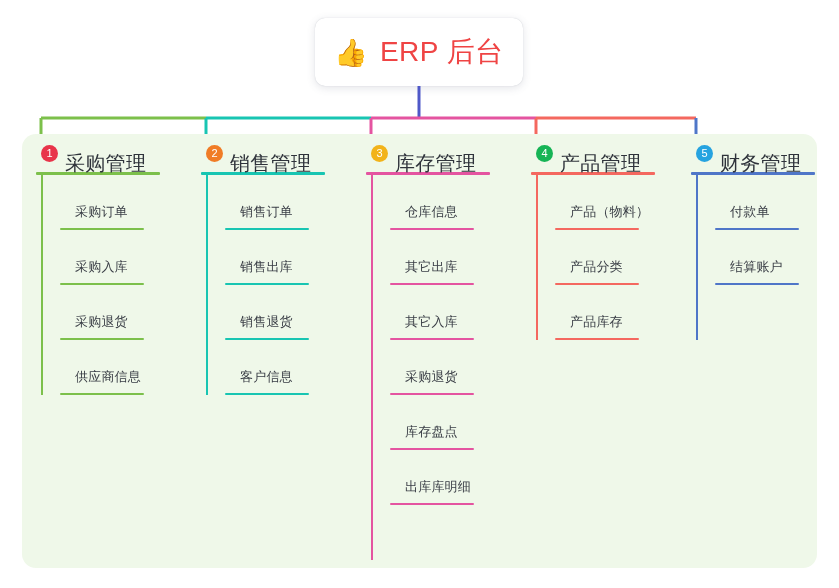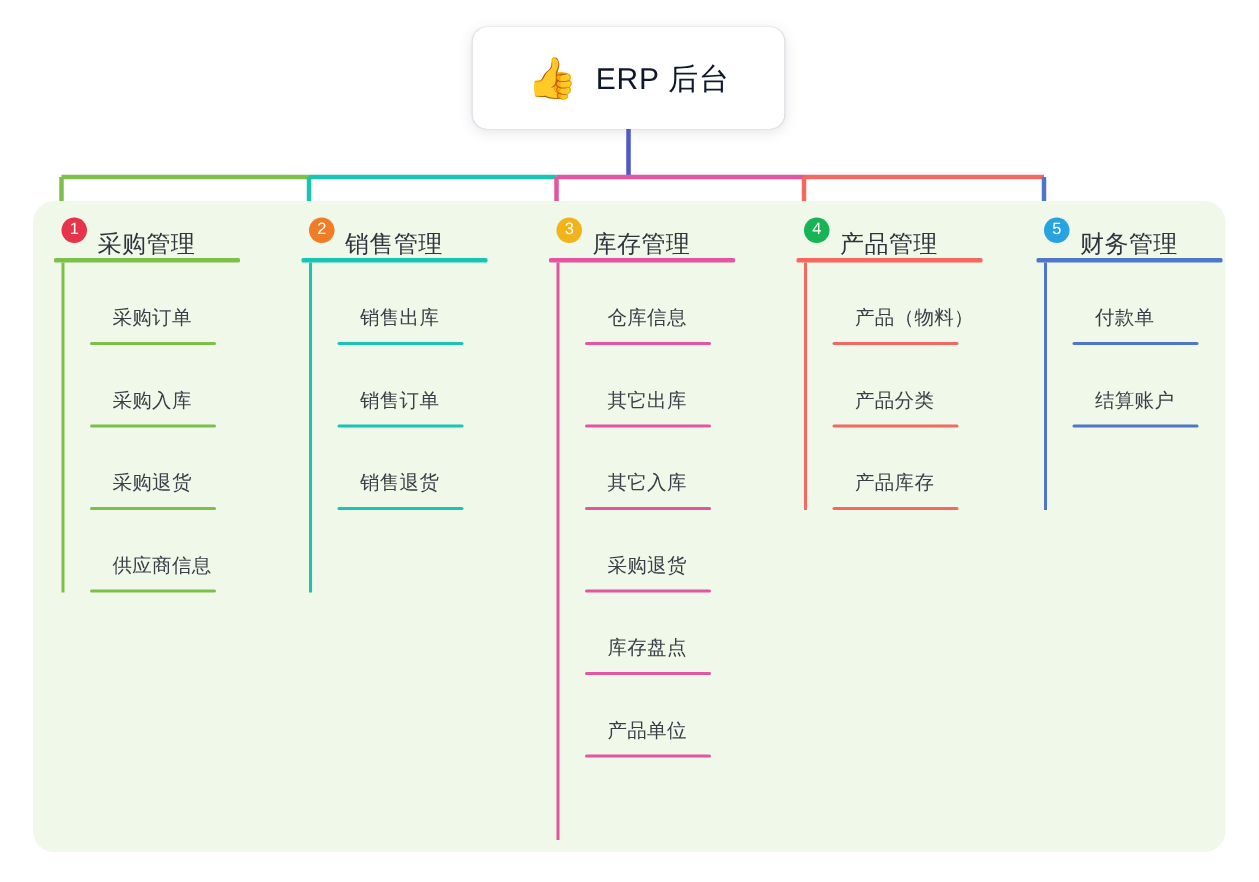--- a/index.html
+++ b/index.html
@@ -37,22 +37,22 @@
     justify-content: center;
     gap: 12px;
     box-sizing: border-box;
   }
   .root-emoji {
     font-size: 27px;
     line-height: 1;
     font-family: "DejaVu Sans", sans-serif;
   }
   .root-title {
-    font-size: 20px;
-    color: #0f172a;
+    font-size: 28px;
+    color: #ef4444;
     letter-spacing: 0.5px;
     white-space: nowrap;
   }
 
   
   #connectors {
     position: absolute;
     left: 0;
     top: 0;
     width: 839px;
@@ -99,21 +99,21 @@
     height: 17px;
     border-radius: 50%;
     color: #ffffff;
     font-size: 11px;
     line-height: 17px;
     text-align: center;
     flex: none;
     font-family: "Liberation Sans", sans-serif;
   }
   .col-title {
-    font-size: 16px;
+    font-size: 20px;
     color: #2f333b;
     white-space: nowrap;
     letter-spacing: 0.3px;
     margin-top: 21px;
   }
   .col-rule {
     height: 3px;
     width: 124px;
     margin-left: 14px;
     border-radius: 1px;
@@ -207,31 +207,35 @@
       </div>
       <div class="column" style="left: 165px;">
         <div class="col-header">
           <span class="badge" style="background: rgb(240, 124, 38);">2</span>
           <span class="col-title">销售管理</span>
         </div>
         <div class="col-rule" style="background: rgb(24, 197, 178);"></div>
         <div class="items">
           <div class="spine" style="background: rgb(24, 197, 178); height: 220px;"></div>
           <div class="item">
+            <span class="item-label">销售订单</span>
+            <div class="item-rule" style="background: rgb(24, 197, 178);"></div>
+          </div>
+          <div class="item">
             <span class="item-label">销售出库</span>
             <div class="item-rule" style="background: rgb(24, 197, 178);"></div>
           </div>
           <div class="item">
-            <span class="item-label">销售订单</span>
-            <div class="item-rule" style="background: rgb(24, 197, 178);"></div>
-          </div>
-          <div class="item">
             <span class="item-label">销售退货</span>
             <div class="item-rule" style="background: rgb(24, 197, 178);"></div>
           </div>
+          <div class="item">
+            <span class="item-label">客户信息</span>
+            <div class="item-rule" style="background: rgb(24, 197, 178);"></div>
+          </div>
         </div>
       </div>
       <div class="column" style="left: 330px;">
         <div class="col-header">
           <span class="badge" style="background: rgb(242, 179, 26);">3</span>
           <span class="col-title">库存管理</span>
         </div>
         <div class="col-rule" style="background: rgb(228, 84, 160);"></div>
         <div class="items">
           <div class="spine" style="background: rgb(228, 84, 160); height: 385px;"></div>
@@ -249,21 +253,21 @@
           </div>
           <div class="item">
             <span class="item-label">采购退货</span>
             <div class="item-rule" style="background: rgb(228, 84, 160);"></div>
           </div>
           <div class="item">
             <span class="item-label">库存盘点</span>
             <div class="item-rule" style="background: rgb(228, 84, 160);"></div>
           </div>
           <div class="item">
-            <span class="item-label">产品单位</span>
+            <span class="item-label">出库库明细</span>
             <div class="item-rule" style="background: rgb(228, 84, 160);"></div>
           </div>
         </div>
       </div>
       <div class="column" style="left: 495px;">
         <div class="col-header">
           <span class="badge" style="background: rgb(22, 180, 85);">4</span>
           <span class="col-title">产品管理</span>
         </div>
         <div class="col-rule" style="background: rgb(244, 104, 95);"></div>

